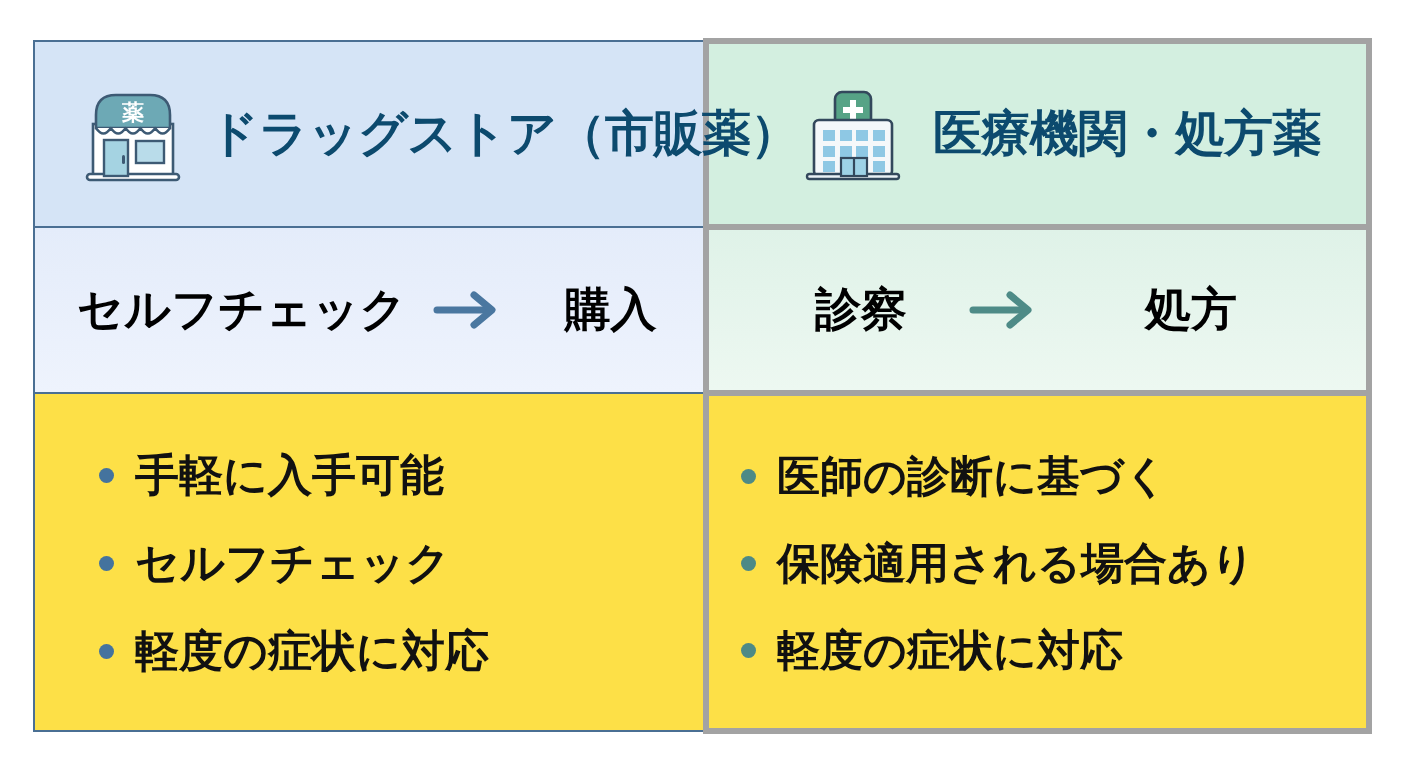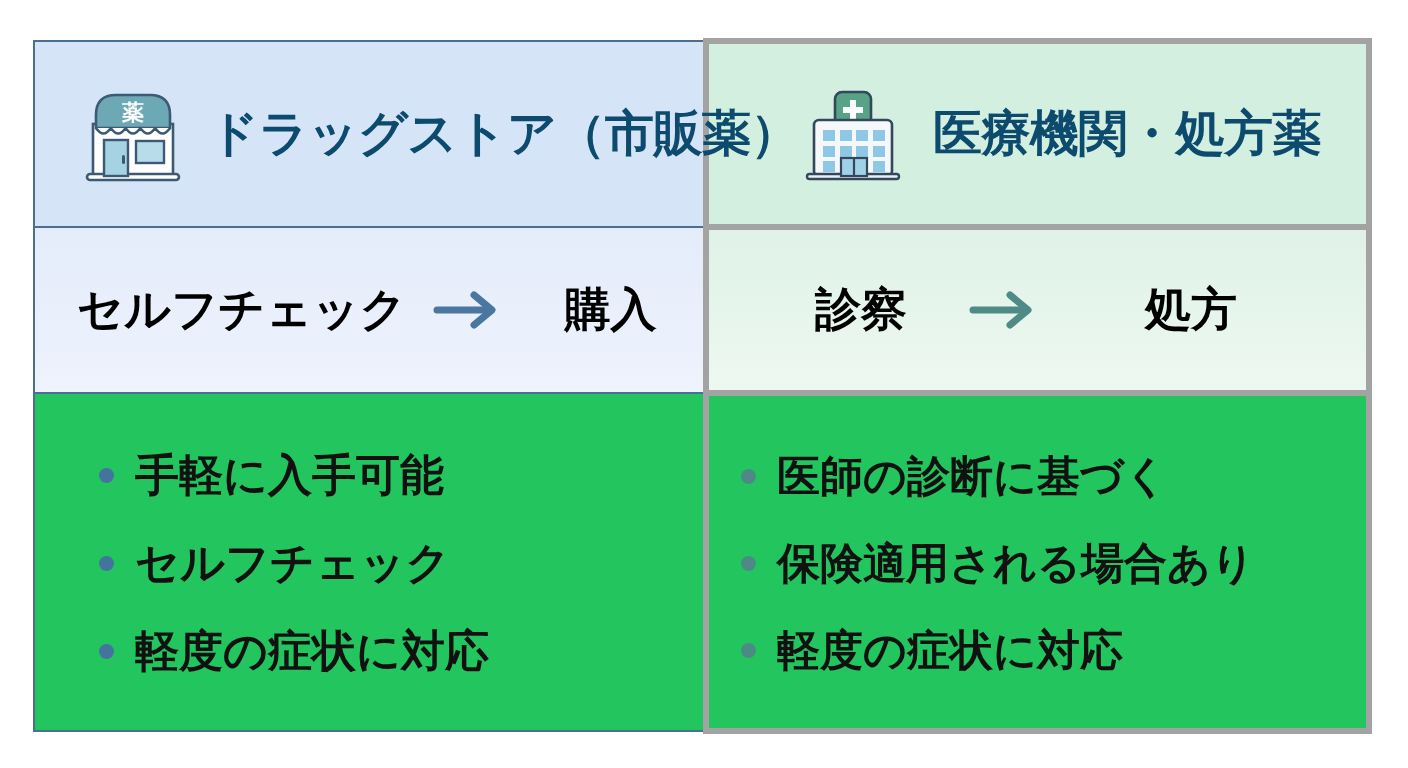--- a/index.html
+++ b/index.html
@@ -113,21 +113,21 @@
     align-items: center;
     margin: 0 26px;
   }
   .flow-inner.right .flow-arrow { margin: 0 62px; }
 
   .flow-gap { width: 36px; }
   .flow-inner.right .flow-gap { width: 44px; }
 
   
   .row-bullets td { height: 338px; }
-  .bul-l, .bul-r { background: #22c55e; }
+  .bul-l, .bul-r { background: #fde047; }
 
   .bullet-list {
     list-style: none;
     margin: 0;
     padding: 18px 0 0 64px;
     height: 100%;
     box-sizing: border-box;
     display: flex;
     flex-direction: column;
     justify-content: center;

